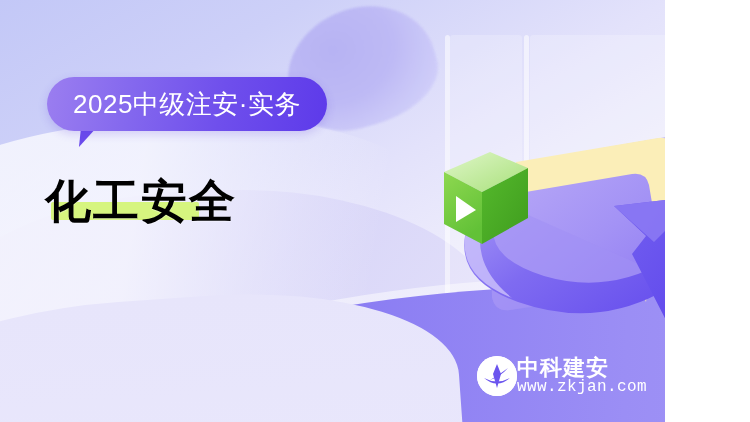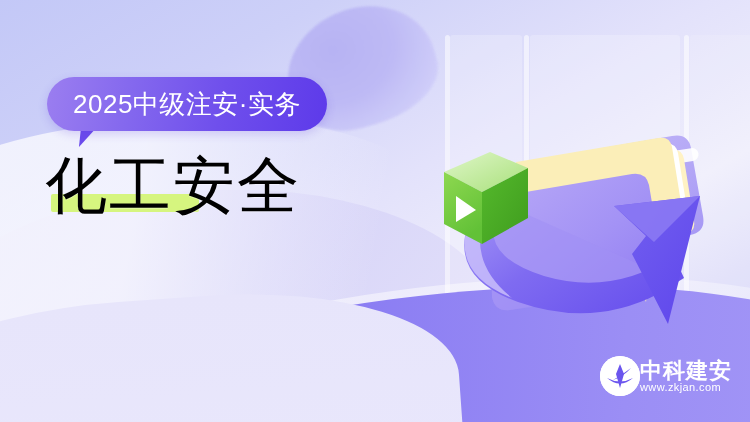--- a/index.html
+++ b/index.html
@@ -1,21 +1,21 @@
 <!DOCTYPE html>
 <html><head>
 <meta charset="utf-8">
 <style>
   html,body{margin:0;padding:0;}
   body{
     width:750px;height:422px;overflow:hidden;
     font-family:"Liberation Sans","DejaVu Sans",sans-serif;
   }
   #banner{
-    position:relative;width:750px;height:422px;overflow:hidden;
+    position:relative;width:665px;height:422px;overflow:hidden;
     background:linear-gradient(150deg,#c3c8f7 0%,#cdd0f8 22%,#e3e2fb 48%,#efeefc 68%,#d9d8f9 88%,#b9b5f6 100%);
   }
 
   
   .bg-blob-top{
     position:absolute;left:286px;top:8px;width:150px;height:118px;
     background:radial-gradient(ellipse at 35% 30%,#b6b2f3 0%,#bdb9f5 45%,#cfcdf9 80%,rgba(210,208,250,0) 100%);
     border-radius:60% 55% 58% 46% / 62% 60% 44% 48%;
     transform:rotate(-16deg);filter:blur(1px);opacity:.95;
   }
@@ -79,23 +79,24 @@
     border-bottom:20px solid transparent;
     transform:skewX(-6deg);
   }
 
   
   .title-wrap{position:absolute;left:45px;top:154px;z-index:7;}
   .title-line{position:relative;display:flex;align-items:flex-end;}
   .title-line + .title-line{margin-top:4px;}
   .title-text{
     font-family:"Liberation Serif","DejaVu Serif",serif;
-    font-weight:400;font-size:62px;line-height:1.04;color:#000000;
+    font-weight:700;font-size:46px;line-height:1.04;color:#000000;
     letter-spacing:2px;white-space:nowrap;position:relative;z-index:2;
     text-shadow:0 1px 0 rgba(255,255,255,.35);
+    margin-top:24px;
   }
   .hilite{
     position:absolute;left:6px;bottom:6px;width:148px;height:18px;
     background:#d6f57f;border-radius:2px;z-index:1;
   }
   .num-badge{
     width:40px;height:40px;margin-left:6px;margin-bottom:9px;
     border-radius:9px;display:flex;align-items:center;justify-content:center;
     background:linear-gradient(150deg,#8a74f2 0%,#6a48ec 55%,#5b36e9 100%);
     box-shadow:0 0 0 3px rgba(255,255,255,.85);
@@ -113,22 +114,22 @@
   .logo-mark{
     width:40px;height:40px;border-radius:50%;background:#ffffff;
     display:flex;align-items:center;justify-content:center;flex:0 0 auto;
   }
   .logo-txt{display:flex;flex-direction:column;line-height:1;}
   .logo-name{
     color:#ffffff;font-size:22px;font-weight:700;letter-spacing:1px;
     font-family:"Liberation Sans","DejaVu Sans",sans-serif;
   }
   .logo-url{
-    color:#ffffff;font-size:11px;letter-spacing:.4px;
-    font-family:Liberation Sans, sans-serif;
+    color:#ffffff;font-size:16px;letter-spacing:.4px;
+    font-family:Liberation Mono, monospace;
   }
 </style>
 </head>
 <body>
 
 <div id="banner">
 
   <div class="bg-blob-top"></div>
   <div class="bg-blob-mid"></div>
   <div class="bg-white-sweep"></div>

